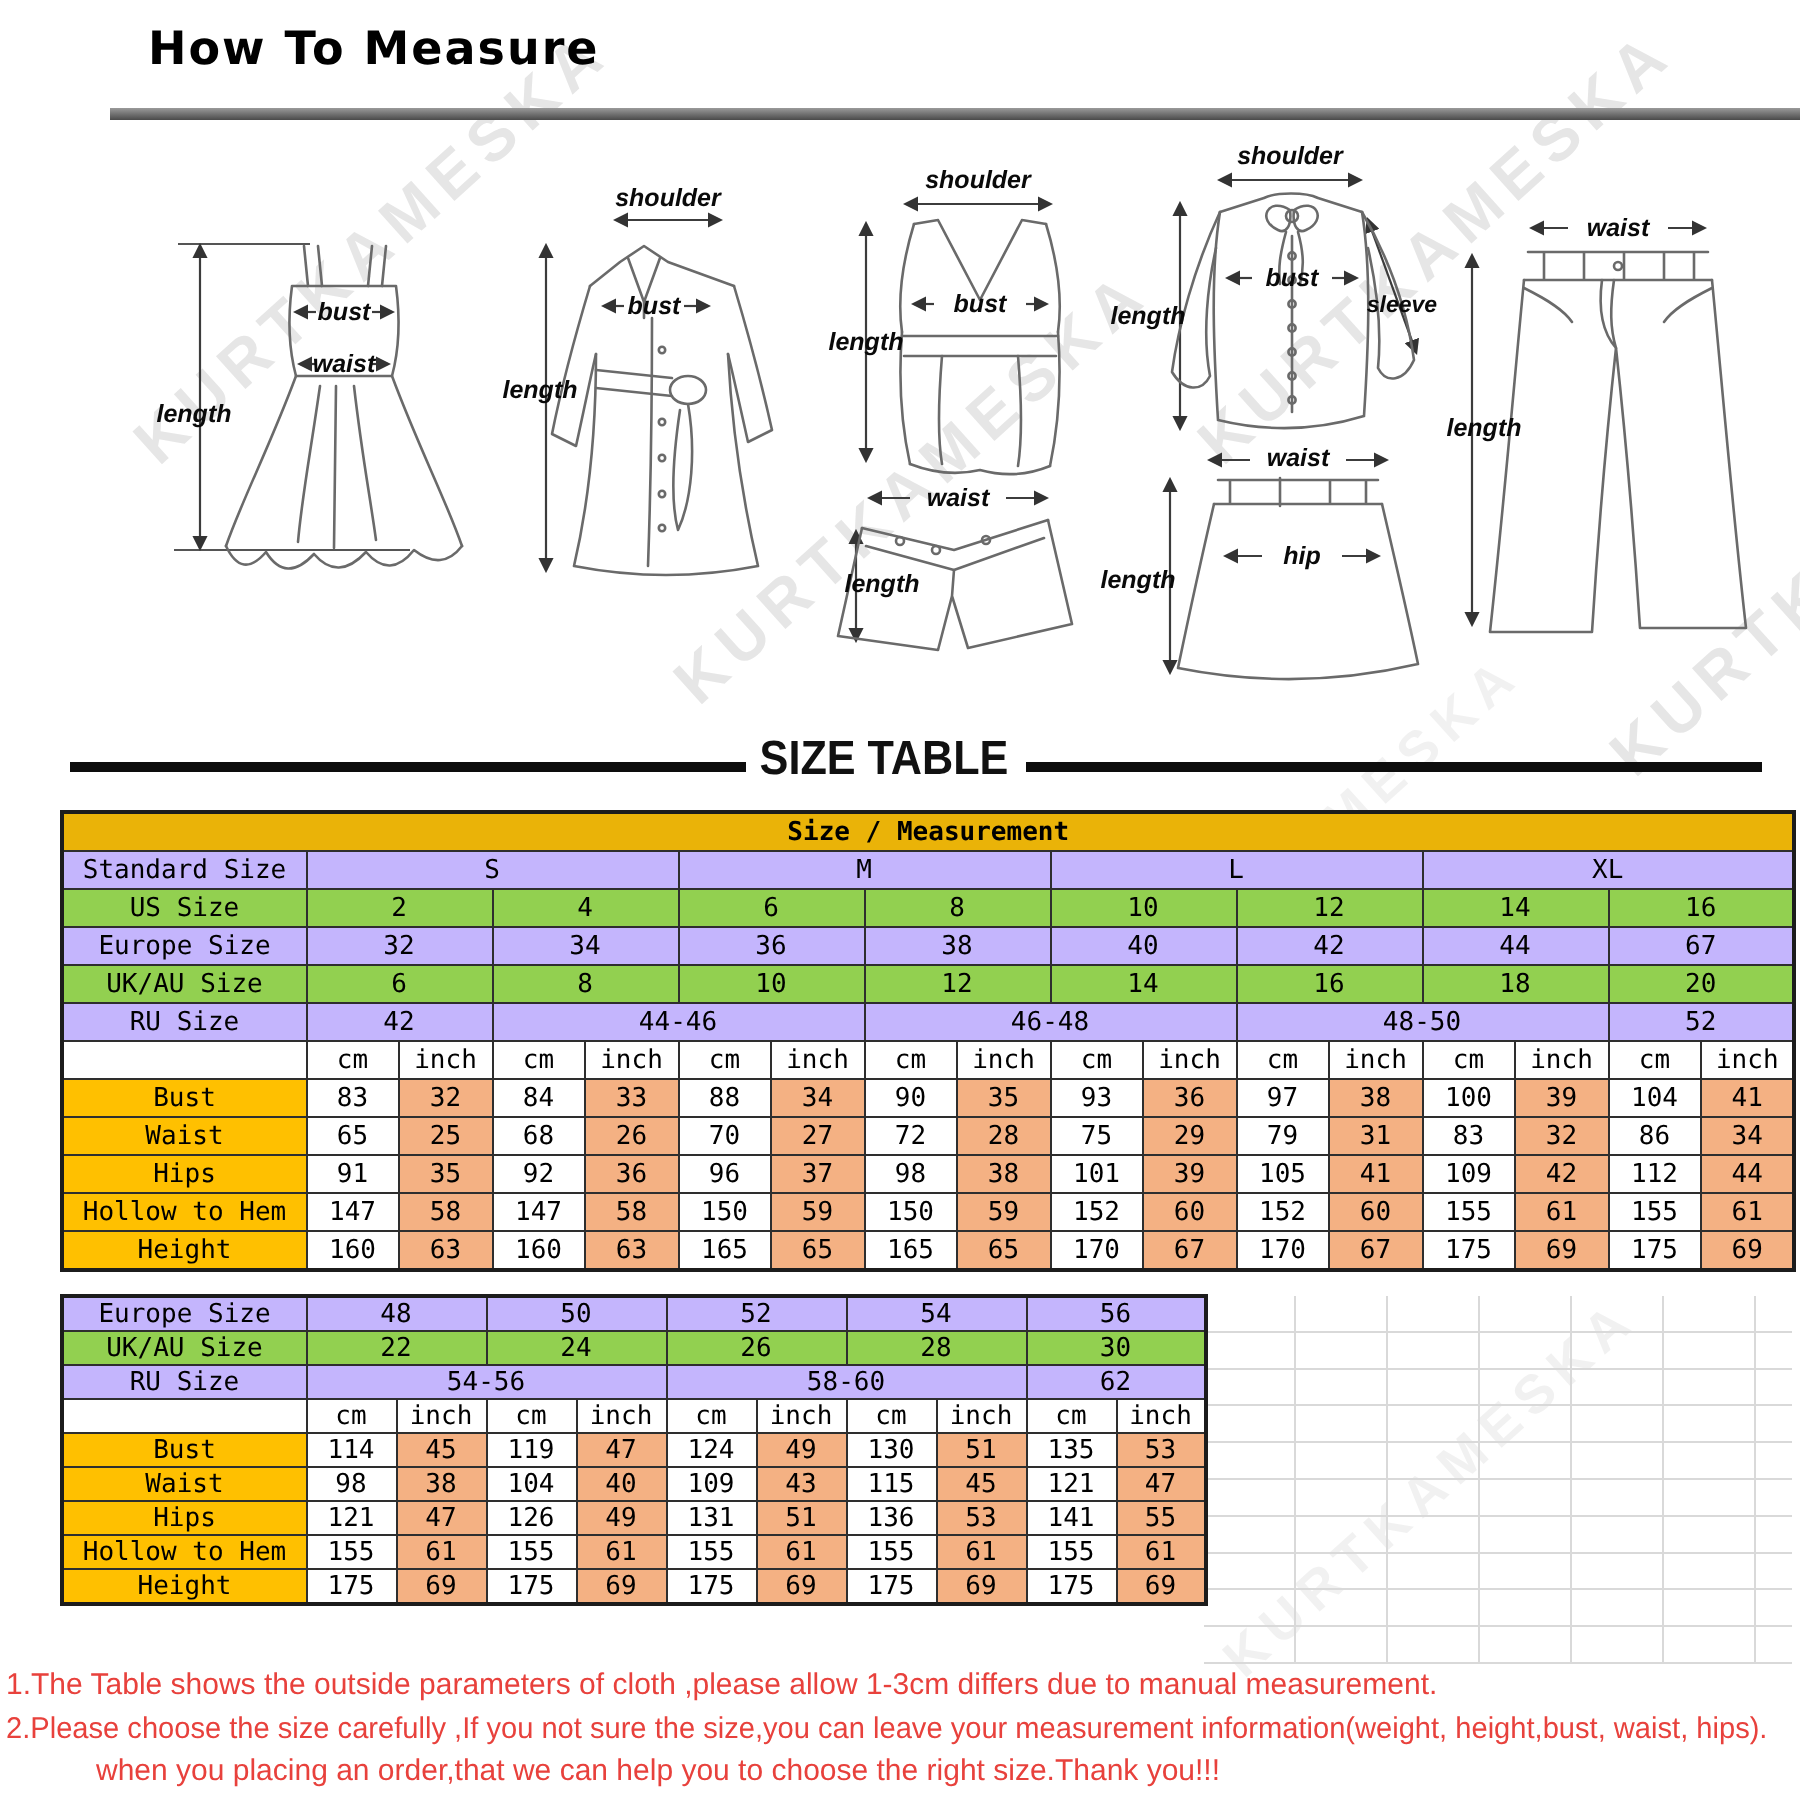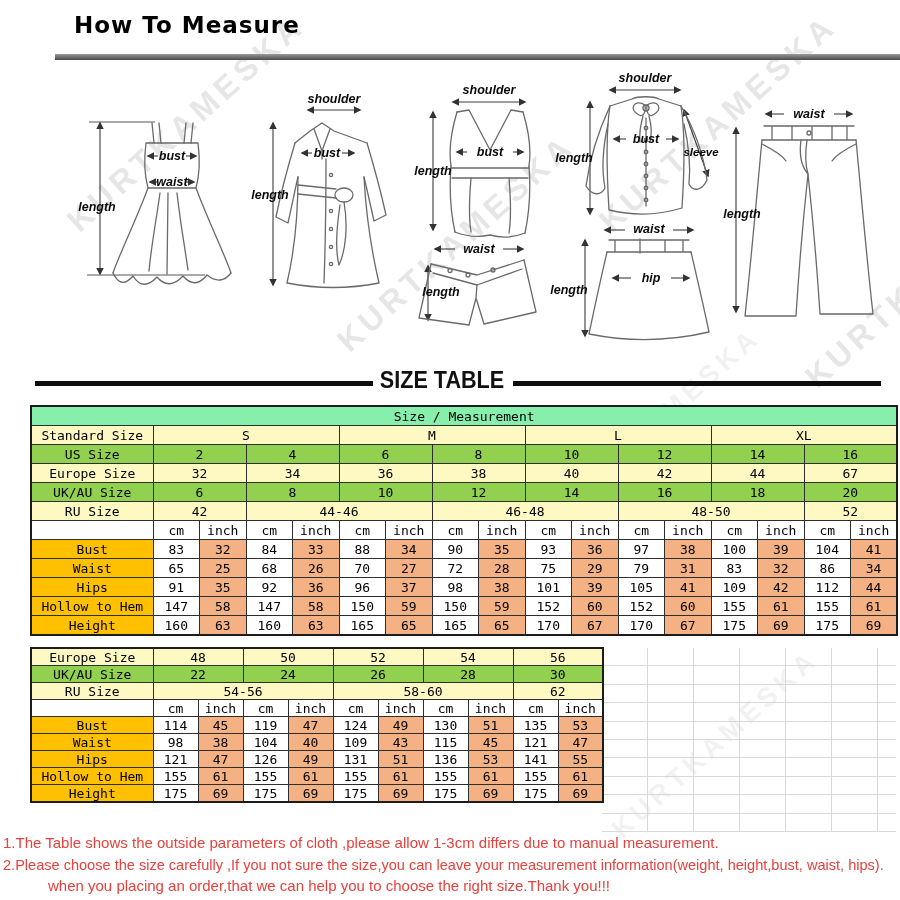--- a/index.html
+++ b/index.html
@@ -22,22 +22,22 @@
       font-weight:bold;color:#111;transform:scaleX(.9);white-space:nowrap;
       font-family:"Liberation Sans",sans-serif;}
   
   table.sz{border-collapse:collapse;table-layout:fixed;border:2px solid #1c1c1c;
       font-family:"DejaVu Sans Mono",monospace;}
   table.sz td{border:1px solid #2e2e2e;text-align:center;font-size:13px;height:18px;
       padding:0;color:#000;white-space:nowrap;overflow:hidden;}
   #table1{left:30px;top:405px;width:866px;}
   #table2{left:30px;top:647px;width:572px;}
   #table2 td{height:16px;}
-  td.purple{background:#86efac;color:#fff;text-align:left;padding:2px 8px;height:23px;}
-  td.gray{background:#fef9c3;}
+  td.purple{background:#eab308;color:#fff;text-align:left;padding:2px 8px;height:23px;font-weight:bold;}
+  td.gray{background:#c4b5fd;}
   td.green{background:#92d050;}
   td.ylw{background:#ffc000;}
   td.inch-cell{background:#f4b183;color:#9b2d2d;}
   td.cm-cell,td.unit{background:#ffffff;}
   
   #side-grid{left:602px;top:648px;width:294px;height:184px;
     background-image:
       repeating-linear-gradient(to bottom,transparent 0px,transparent 17.4px,#d9d9d9 17.4px,#d9d9d9 18.4px),
       repeating-linear-gradient(to right,transparent 0px,transparent 45px,#d9d9d9 45px,#d9d9d9 46px);}
   

